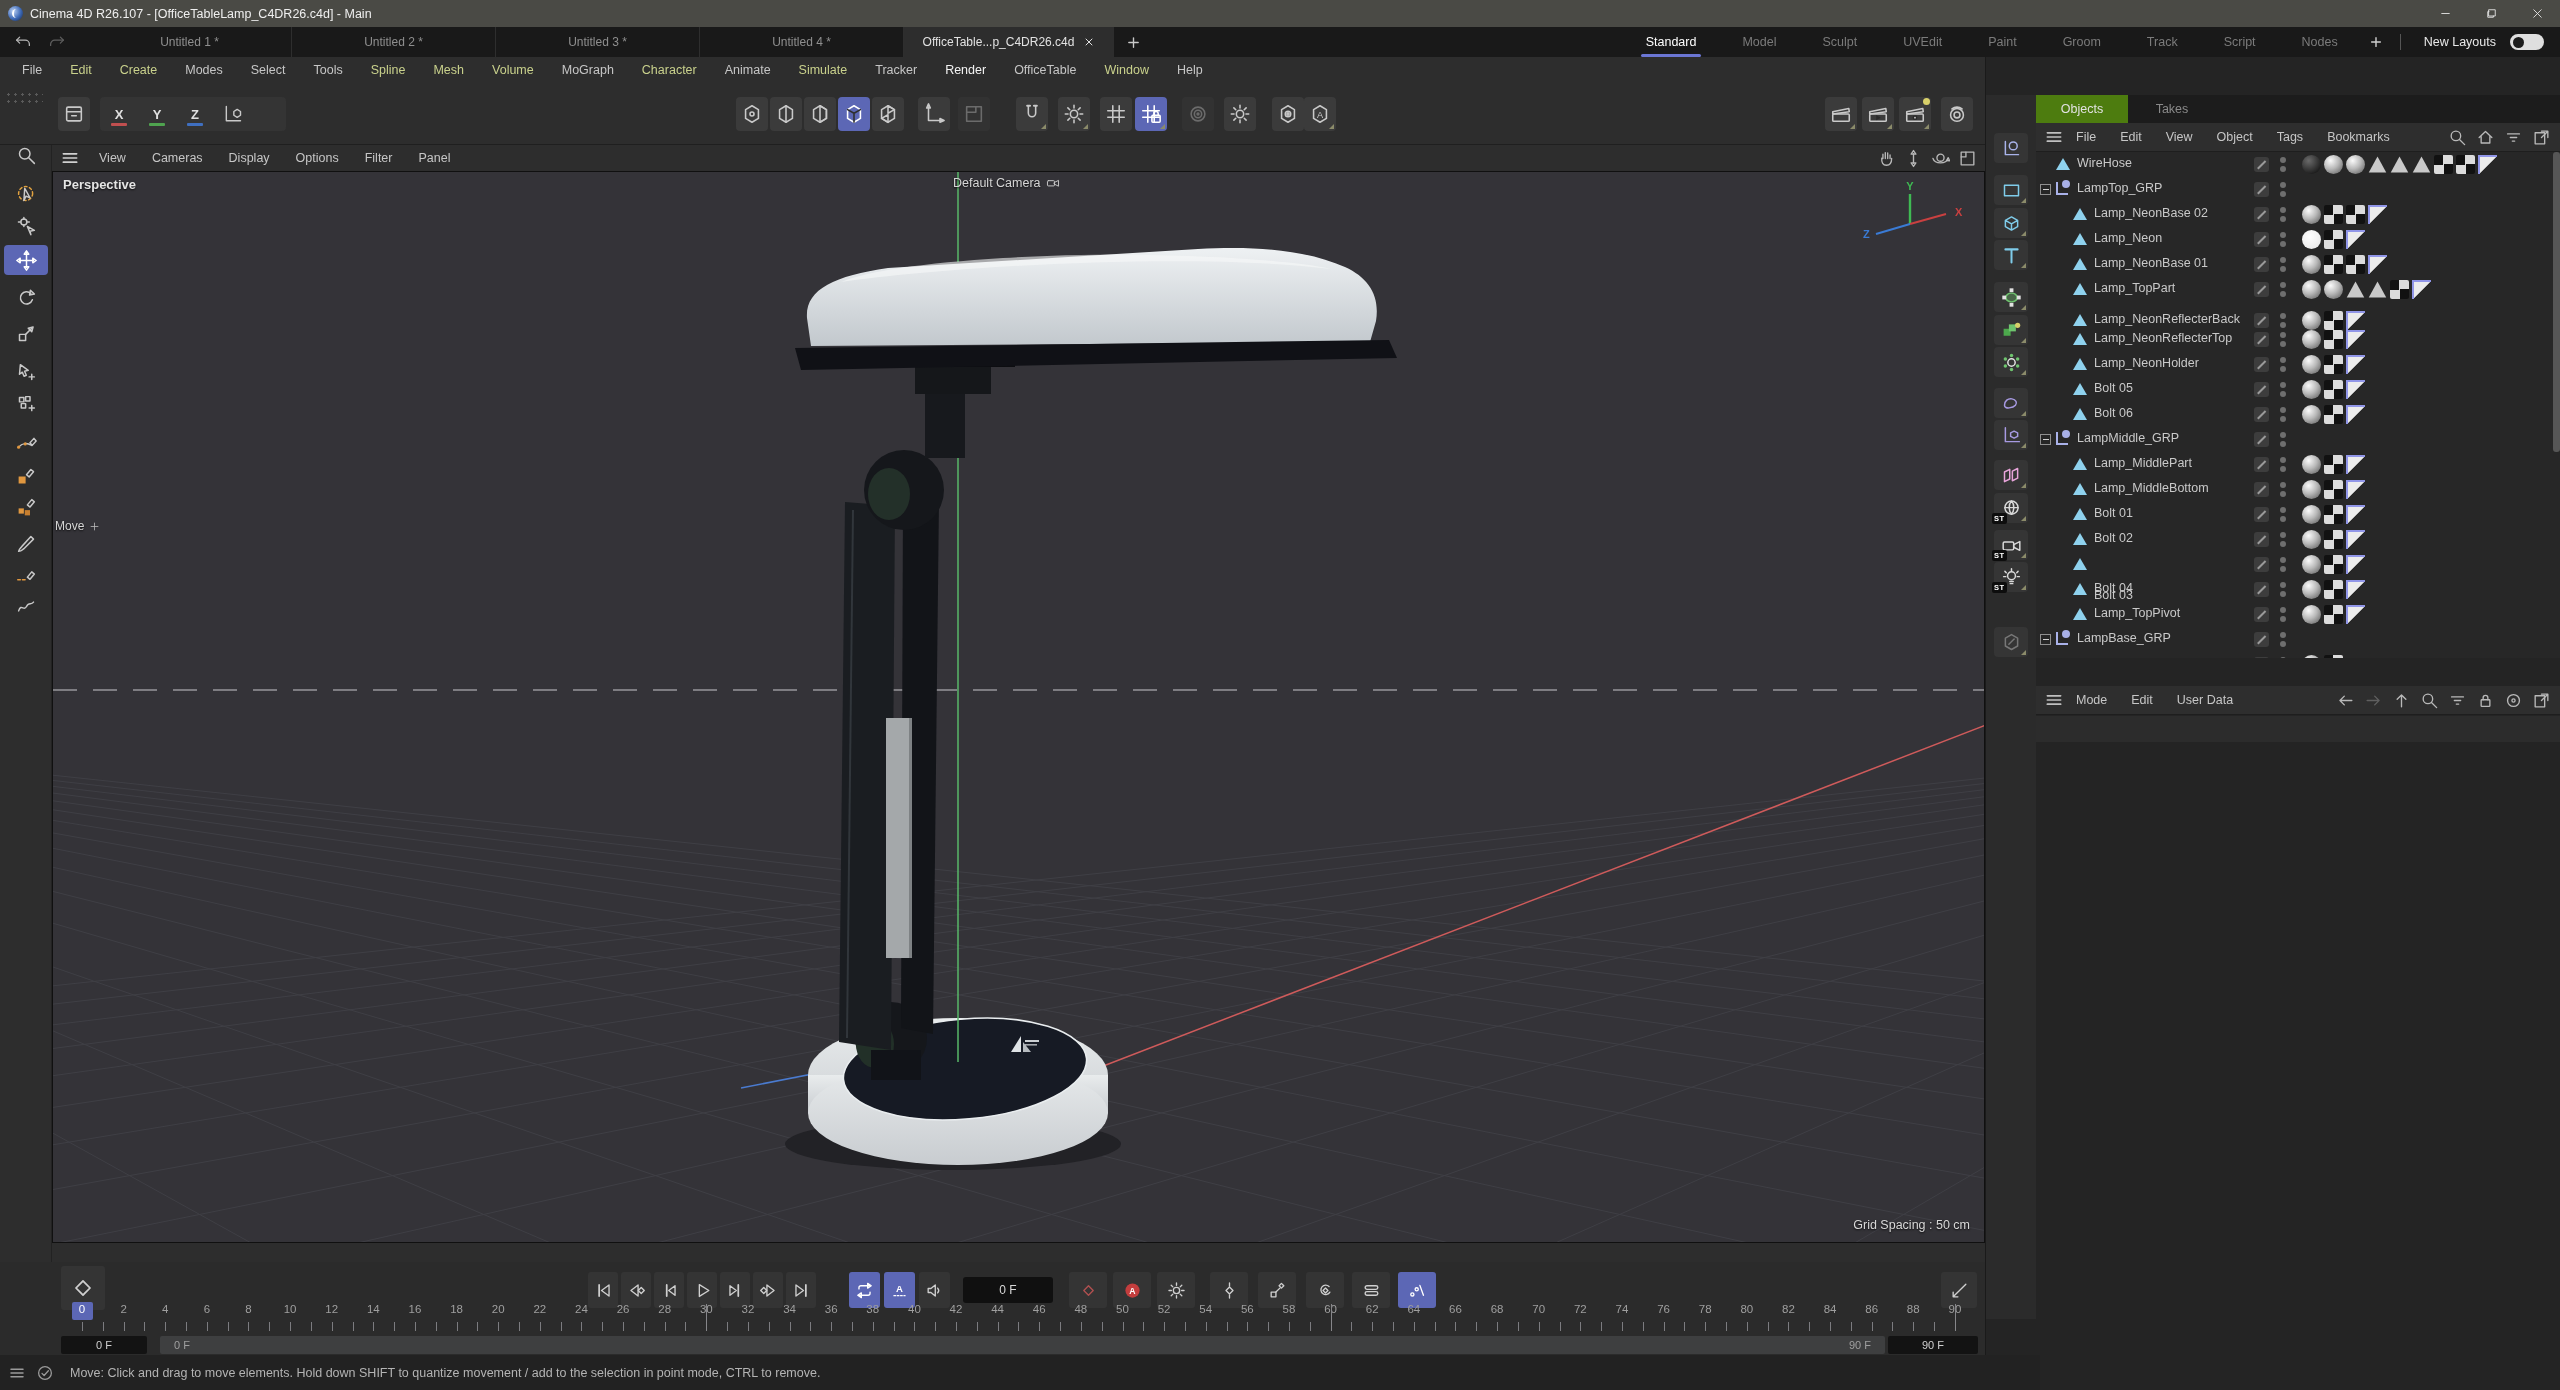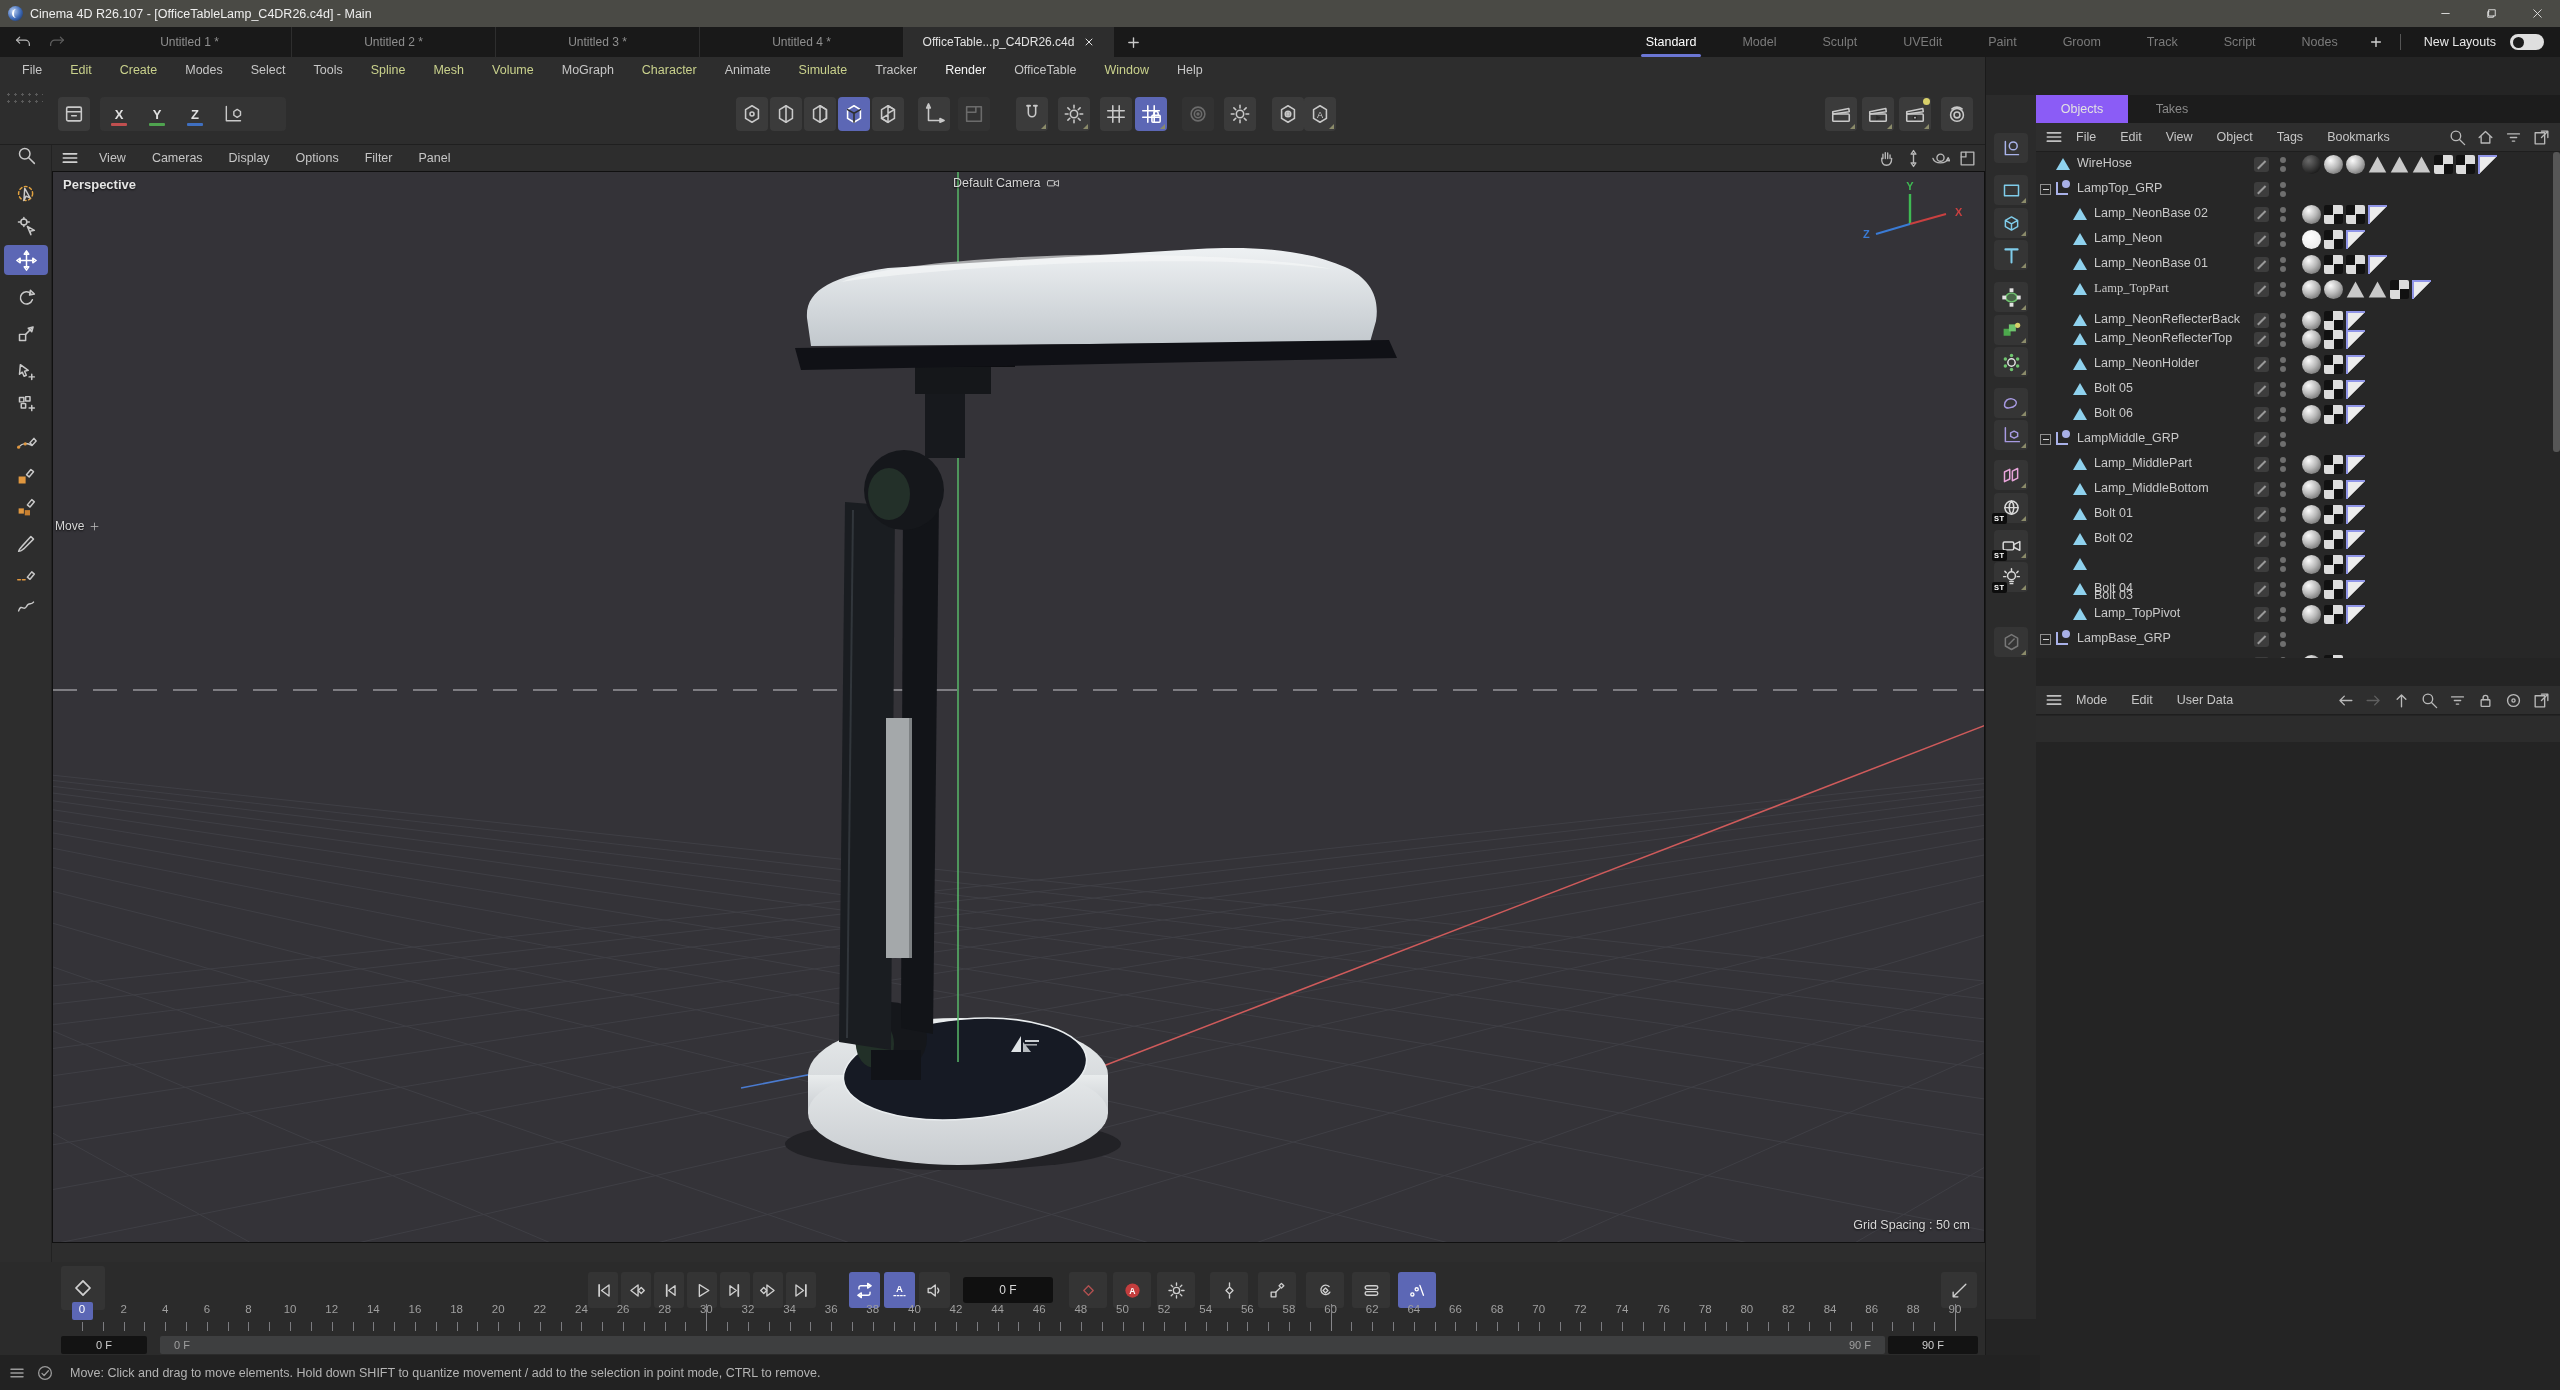--- a/index.html
+++ b/index.html
@@ -67,21 +67,21 @@
   .gizmo{position:absolute;right:16px;top:10px}
   
   .rightdock{position:absolute;left:1985px;top:57px;width:575px;height:1333px;background:#242424;border-left:1px solid #1a1a1a}
   .createstrip{position:absolute;left:0;top:38px;width:50px;height:1224px;background:#2b2b2b}
   .cbtn{position:absolute;left:8px;width:34px;height:30px;border-radius:4px;display:flex;align-items:center;justify-content:center;background:#353535}
   .cbtn .ico{width:21px;height:21px}
   .stb{position:absolute;left:-2px;bottom:-1px;background:#0d0d0d;color:#fff;font-size:7.5px;font-weight:bold;padding:1px 2px;border-radius:2px;letter-spacing:.5px}
   .objpanel{position:absolute;left:50px;top:38px;width:525px;height:1295px;background:#242424}
   .ptabs{position:absolute;left:0;width:100%;height:28px;background:#1c1c1c;display:flex}
   .ptab{height:28px;line-height:28px;text-align:center;color:#8a8a8a;font-size:12.5px}
-  .ptab.on{background:#8b5cf6;color:#e2e2e2}
+  .ptab.on{background:#4d7c0f;color:#e2e2e2}
   .pmenu{position:absolute;left:0;width:100%;height:29px;background:#2e2e2e;display:flex;align-items:center;border-bottom:1px solid #1e1e1e}
   .pmitem{padding:0 12px;color:#c6c6c6}
   .pmenu .ham{margin-left:8px;color:#c0c0c0;width:20px;height:20px}
   .picons{margin-left:auto;display:flex;gap:9px;padding-right:10px;color:#b9b9b9}
   .picons .ico{width:19px;height:19px}
   .picons .dim{color:#5f5f5f}
   .objtree{position:absolute;left:0;top:57px;width:100%;height:506px;background:#272727;overflow:hidden}
   .orow{position:absolute;left:0;width:100%;height:25px}
   .oname{position:absolute;top:4px;font-size:12.5px;color:#c9c9c9;white-space:nowrap}
   .expander{position:absolute;left:4px;top:7px;width:11px;height:11px;border:1px solid #8f8f8f;background:#262626}
@@ -1085,21 +1085,21 @@
           <div class="orow" style="top: 100px;">
             <span class="oi-p" style="left: 37px;"></span>
             <span class="oname" style="left: 58px;">Lamp_NeonBase 01</span>
             <span class="rp"></span>
             <span class="rd"></span>
             <span class="tg tg-m" style="left: 266px;"></span>
             <span class="tg tg-uv" style="left: 288px;"></span>
             <span class="tg tg-uv" style="left: 310px;"></span>
             <span class="tg tg-fl" style="left: 332px;"></span>
           </div>
-          <div class="orow" style="top: 125px; font-family: Liberation Serif, serif;">
+          <div class="orow" style="top: 125px;">
             <span class="oi-p" style="left: 37px;"></span>
             <span class="oname" style="left: 58px;">Lamp_TopPart</span>
             <span class="rp"></span>
             <span class="rd"></span>
             <span class="tg tg-m" style="left: 266px;"></span>
             <span class="tg tg-m" style="left: 288px;"></span>
             <span class="tg tg-ph" style="left: 310px;"></span>
             <span class="tg tg-ph" style="left: 332px;"></span>
             <span class="tg tg-uv" style="left: 354px;"></span>
             <span class="tg tg-fl" style="left: 376px;"></span>

